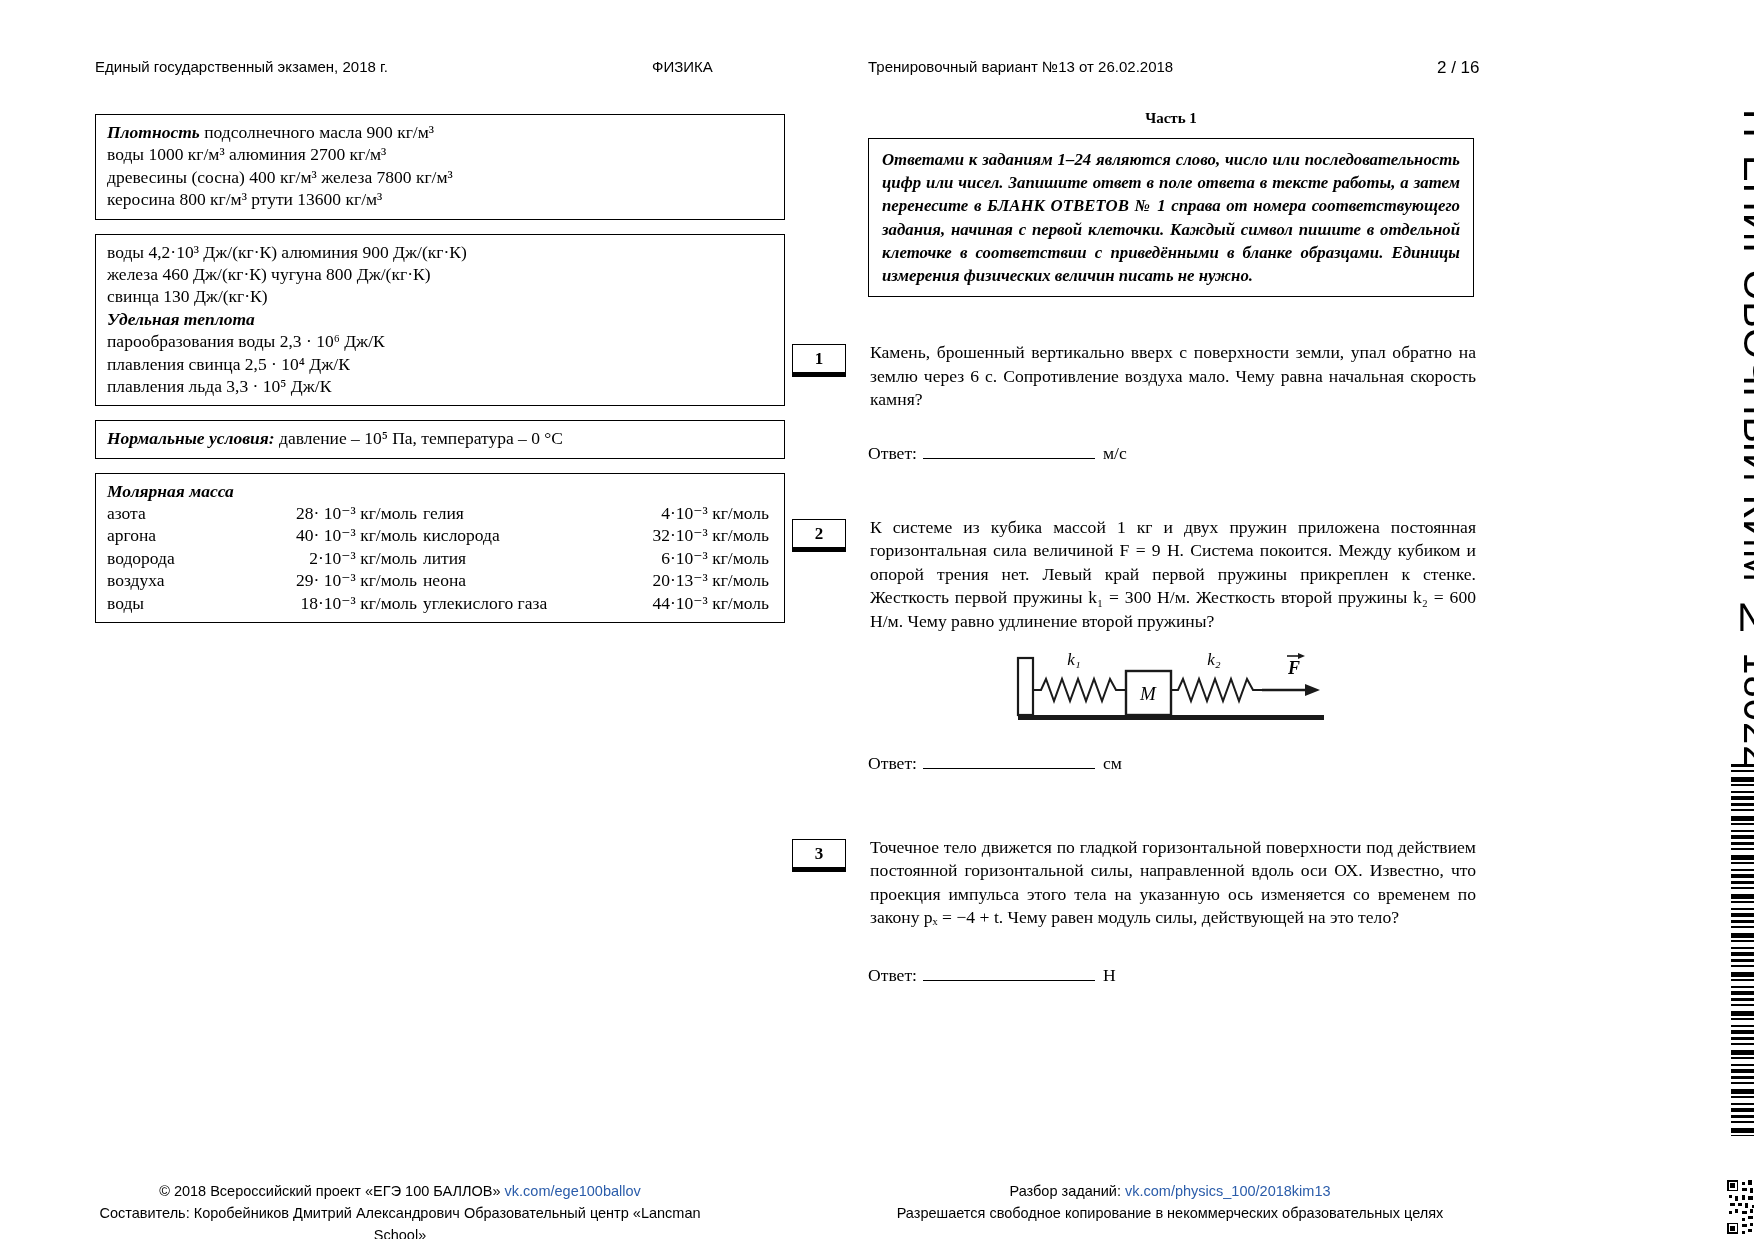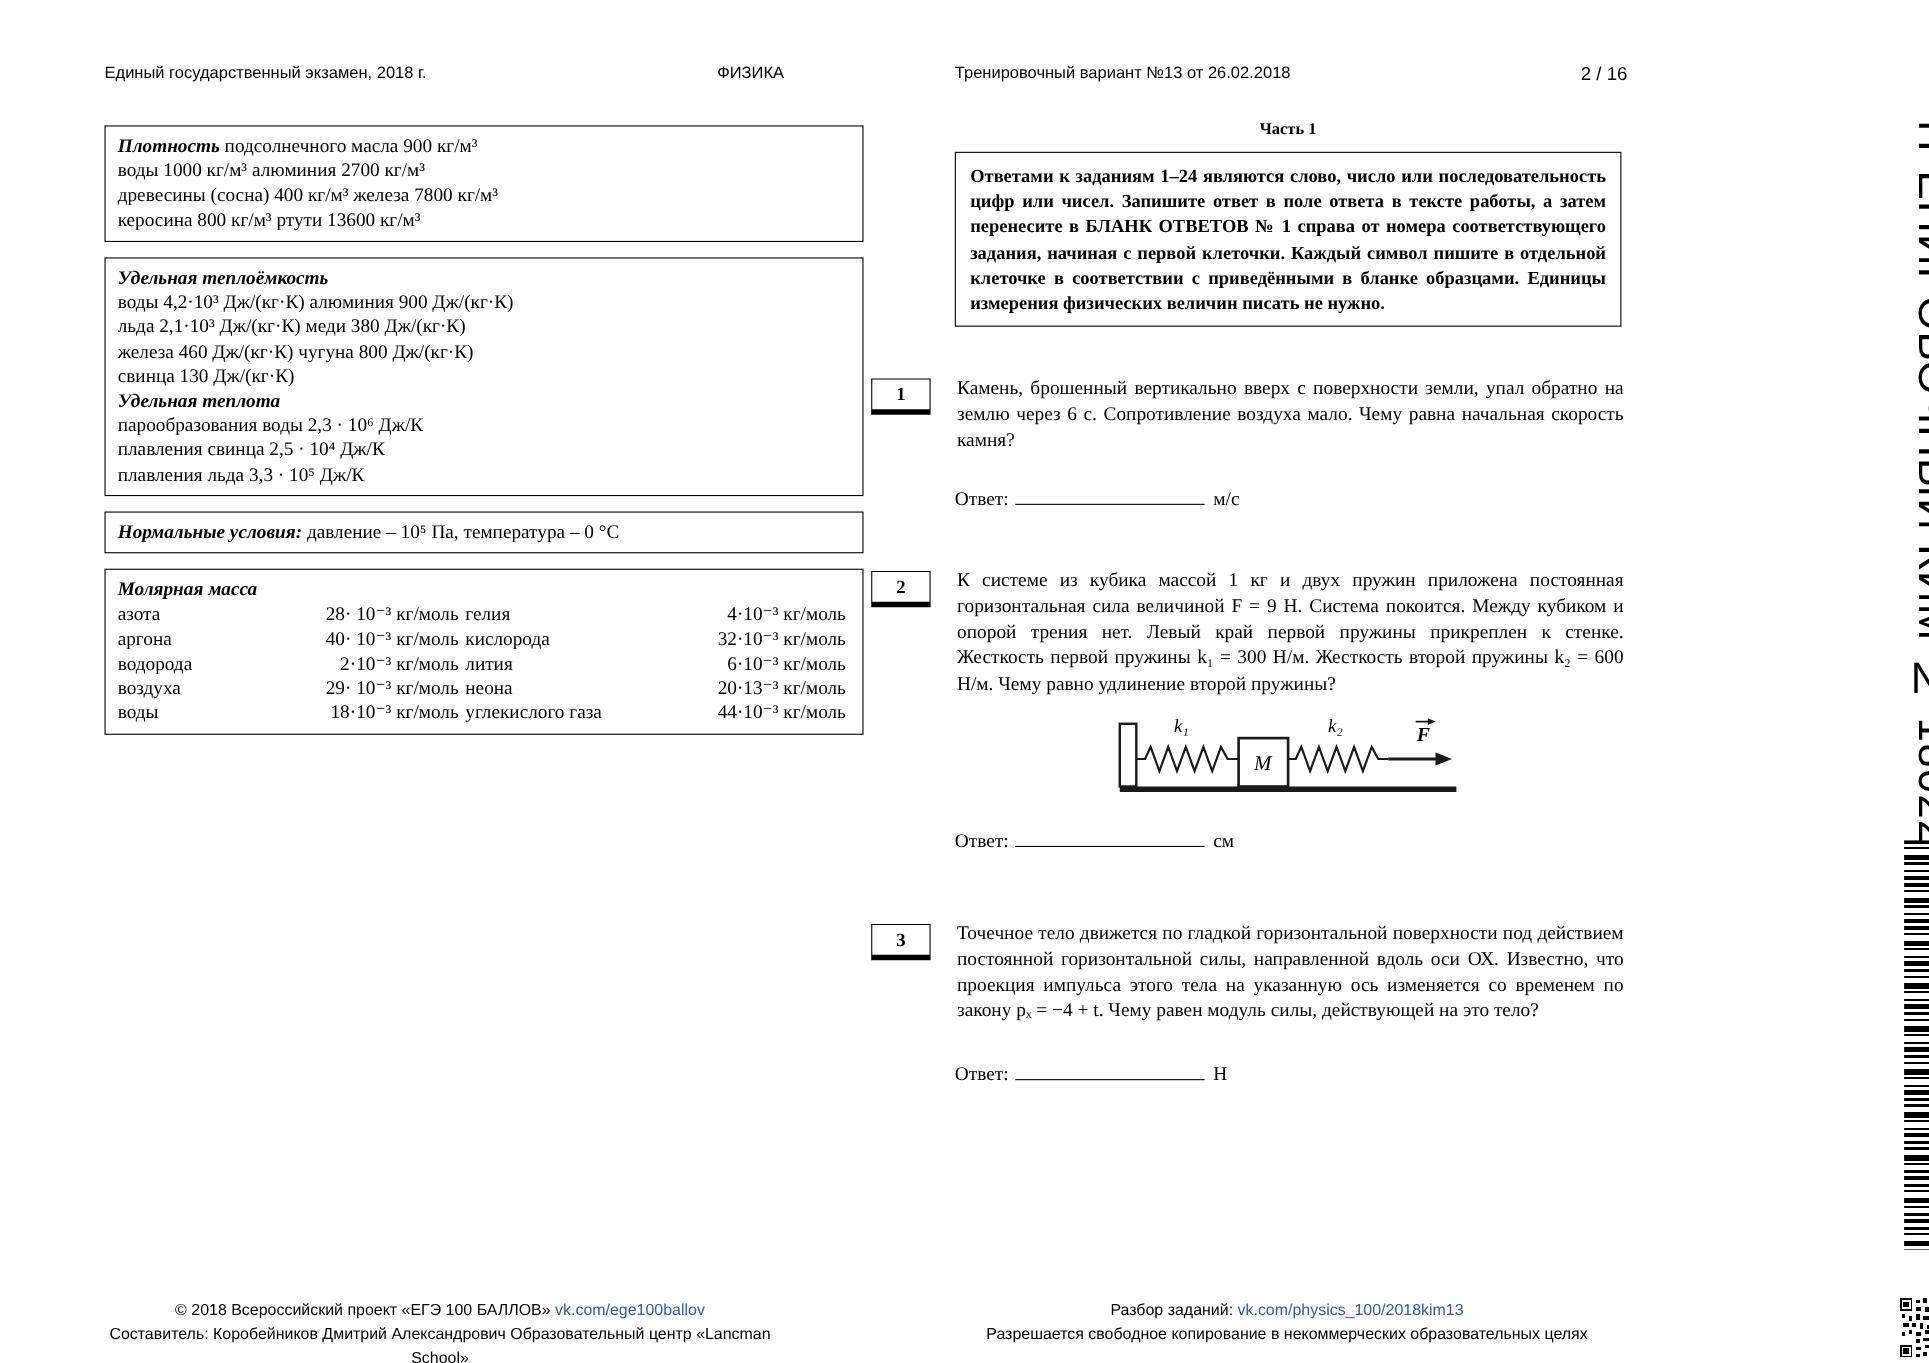--- a/index.html
+++ b/index.html
@@ -28,21 +28,21 @@
   .ref-line { white-space:nowrap; }
 
   .molar-grid { display:grid; grid-template-columns:118px 198px 168px 184px; column-gap:0; }
   .molar-grid .val { text-align:right; padding-right:6px; }
 
   
   .rc { position:absolute; left:790px; top:110px; width:694px; }
   .rc-main { margin-left:78px; width:606px; }
   .part-title { text-align:center; font-weight:bold; font-size:15px; margin-bottom:11px; }
   .instruction-box {
-    border:1.9px solid #000; padding:9px 13px; font-weight:bold; 
+    border:1.9px solid #000; padding:9px 13px; font-weight:bold; font-style:italic;
     font-size:16.8px; line-height:1.38; text-align:justify;
   }
   .question { display:flex; align-items:flex-start; }
   .qnum {
     flex:none; width:52px; height:27px; margin:3px 24px 0 2px;
     border:1.7px solid #000; border-bottom:5px solid #000;
     text-align:center; line-height:27px; font-weight:bold; font-size:17px;
   }
   .qtext { width:606px; font-size:17.6px; line-height:1.34; text-align:justify; }
   .answer-row { margin-left:78px; font-size:17.6px; }
@@ -97,23 +97,21 @@
   <div class="left-col">
 
     <div class="ref-box">
       <div class="ref-line"><span class="bi">Плотность</span><span> подсолнечного масла 900 кг/м³</span></div>
       <div class="ref-line">воды 1000 кг/м³ алюминия 2700 кг/м³</div>
       <div class="ref-line">древесины (сосна) 400 кг/м³ железа 7800 кг/м³</div>
       <div class="ref-line">керосина 800 кг/м³ ртути 13600 кг/м³</div>
     </div>
 
     <div class="ref-box">
-      <div class="ref-line bi">Удельная теплоёмкость</div>
       <div class="ref-line">воды 4,2·10³ Дж/(кг·К) алюминия 900 Дж/(кг·К)</div>
-      <div class="ref-line">льда 2,1·10³ Дж/(кг·К) меди 380 Дж/(кг·К)</div>
       <div class="ref-line">железа 460 Дж/(кг·К) чугуна 800 Дж/(кг·К)</div>
       <div class="ref-line">свинца 130 Дж/(кг·К)</div>
       <div class="ref-line bi">Удельная теплота</div>
       <div class="ref-line">парообразования воды  2,3 · 10⁶ Дж/К</div>
       <div class="ref-line">плавления свинца  2,5 · 10⁴ Дж/К</div>
       <div class="ref-line">плавления льда  3,3 · 10⁵ Дж/К</div>
     </div>
 
     <div class="ref-box">
       <div class="ref-line"><span class="bi">Нормальные условия:</span><span> давление – 10⁵ Па, температура – 0 °С</span></div>

